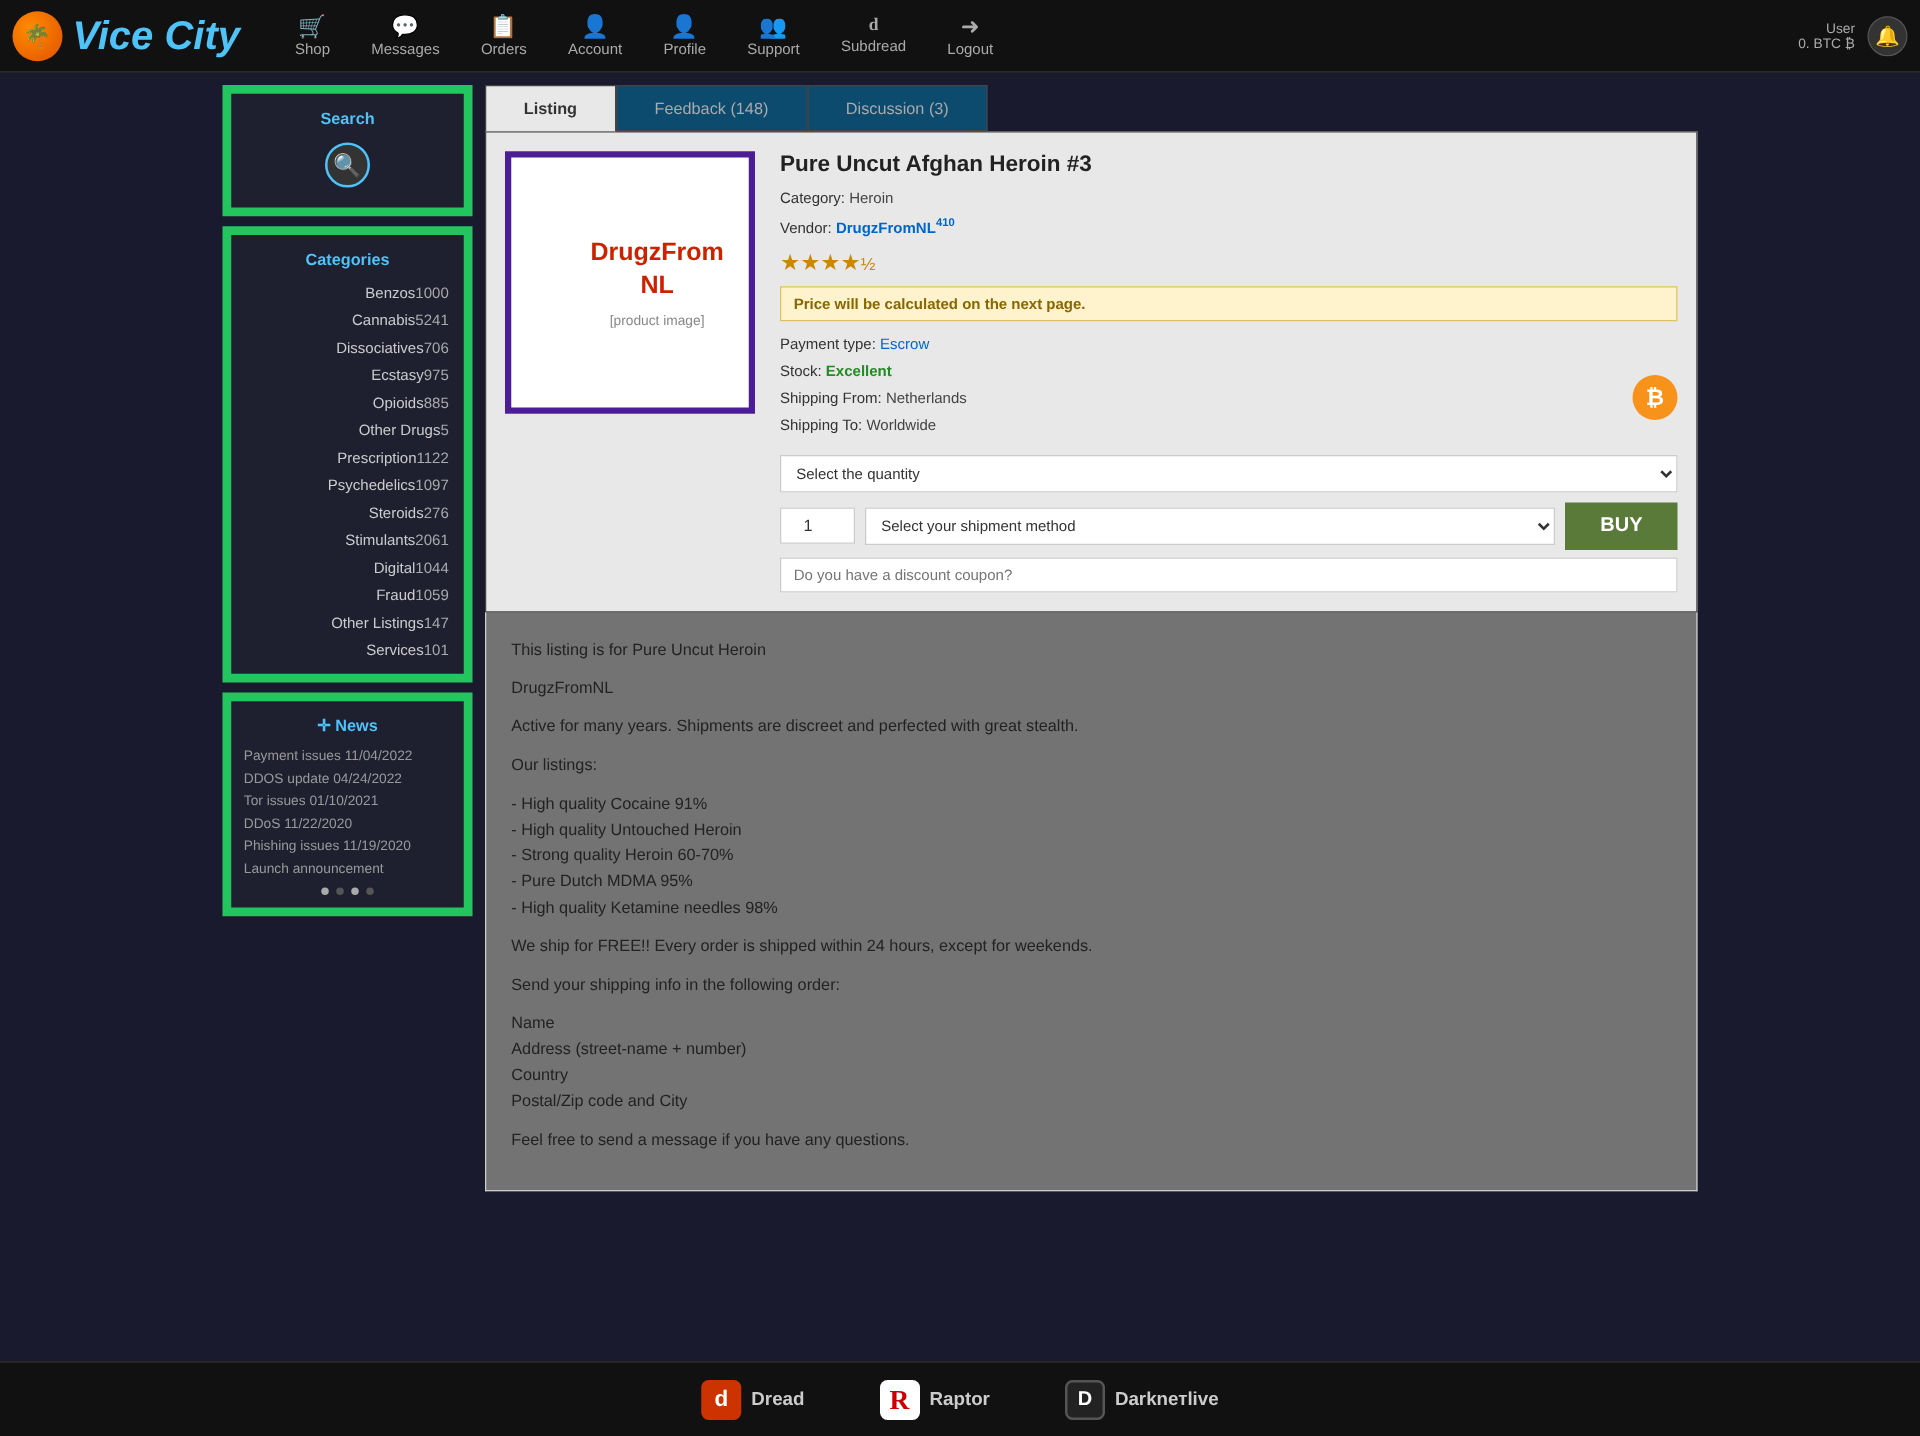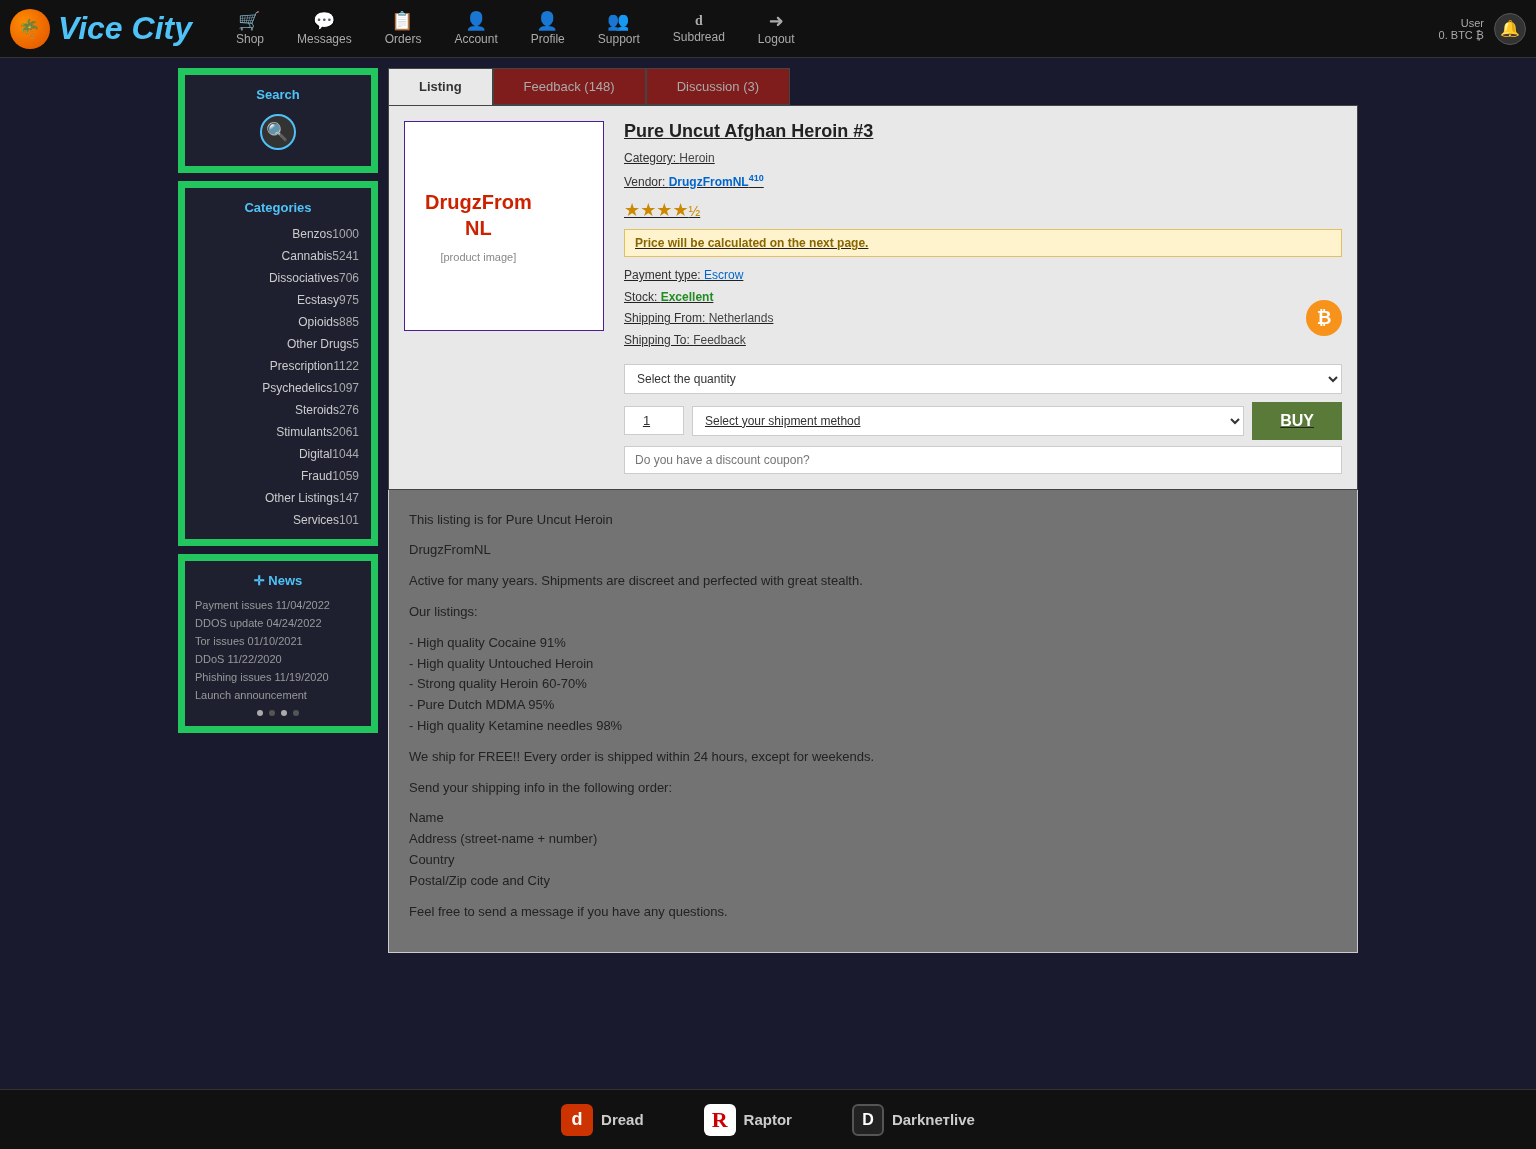--- a/index.html
+++ b/index.html
@@ -176,21 +176,21 @@
     
     .tabs {
       display: flex;
       margin-bottom: 0;
     }
     .tab {
       padding: 10px 30px;
       cursor: pointer;
       font-size: 13px;
       border: 1px solid #444;
-      background: #7f1d1d;
+      background: #0c4a6e;
       color: #aaa;
     }
     .tab.active {
       background: #e8e8e8;
       color: #333;
       border-bottom: none;
       font-weight: bold;
     }
 
     
@@ -201,42 +201,41 @@
       color: #222;
     }
     .listing-top {
       display: flex;
       gap: 20px;
     }
     .product-image {
       width: 200px;
       height: 210px;
       background: #fff;
-      border: 1px solid #4c1d95;
-      display: flex;
-      align-items: center;
-      justify-content: flex-start;
+      border: 5px solid #4c1d95;
+      display: flex;
+      align-items: center;
+      justify-content: flex-end;
       flex-shrink: 0;
       overflow: hidden;
     }
     .product-image-placeholder {
       text-align: center;
       font-size: 13px;
       color: #555;
       padding: 20px;
     }
     .drugz-label {
       font-size: 20px;
       font-weight: bold;
       color: #cc2200;
       line-height: 1.3;
     }
     .product-details {
       flex: 1;
-      text-decoration: underline;
     }
     .product-title {
       font-size: 18px;
       font-weight: bold;
       color: #222;
       margin-bottom: 6px;
     }
     .product-meta {
       font-size: 12px;
       color: #444;
@@ -560,21 +559,21 @@
           <div class="stars">★★★★<span style="color:#cc8800;font-size:14px;">½</span></div>
           <div class="price-notice">Price will be calculated on the next page.</div>
           <div class="product-meta">
             <span class="label">Payment type: </span>
             <span class="payment-escrow">Escrow</span><br>
             <span class="label">Stock: </span>
             <span class="stock-excellent">Excellent</span><br>
             <span class="label">Shipping From: </span>
             <span>Netherlands</span><br>
             <span class="label">Shipping To: </span>
-            <span>Feedback</span>
+            <span>Worldwide</span>
             <div class="bitcoin-icon">₿</div>
           </div>
 
           
           <select class="quantity-select">
             <option>Select the quantity</option>
           </select>
 
           
           <div class="order-row">

